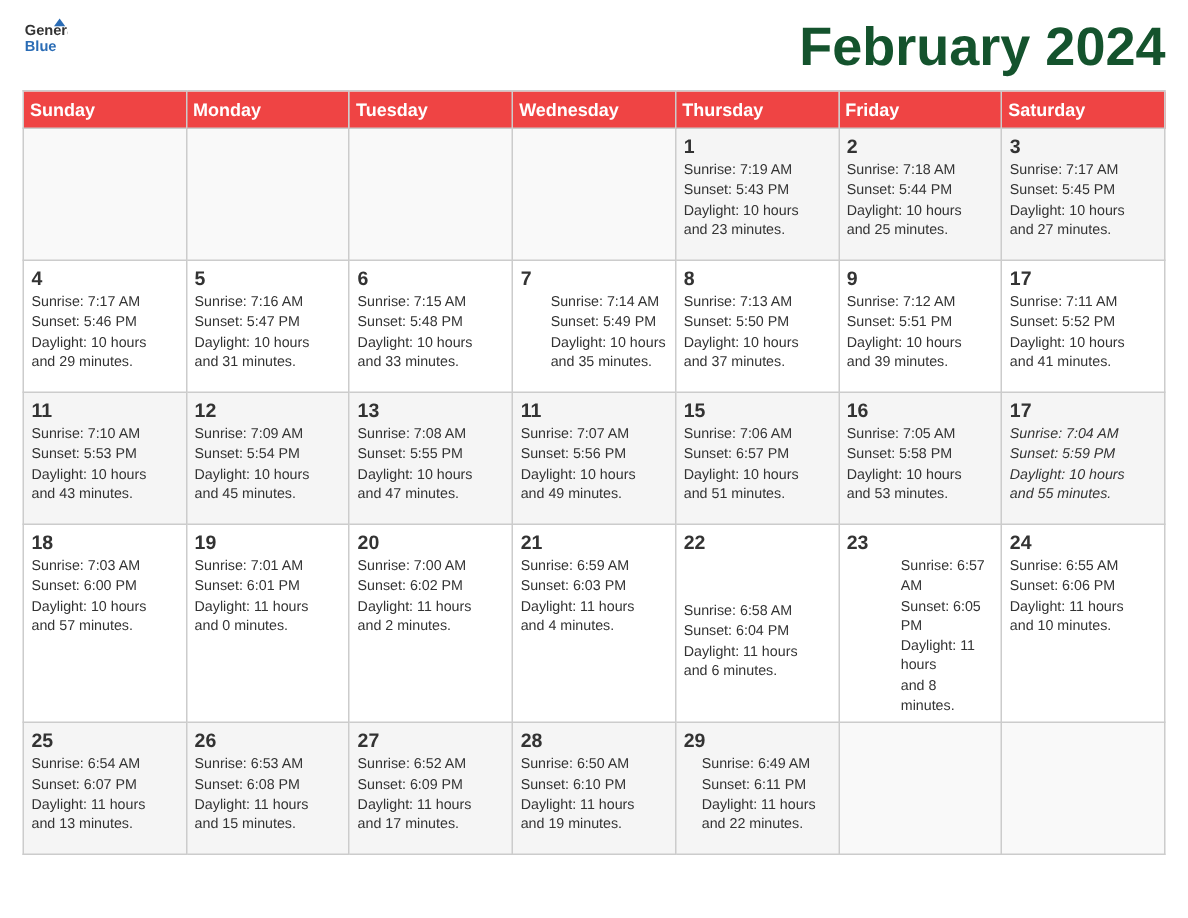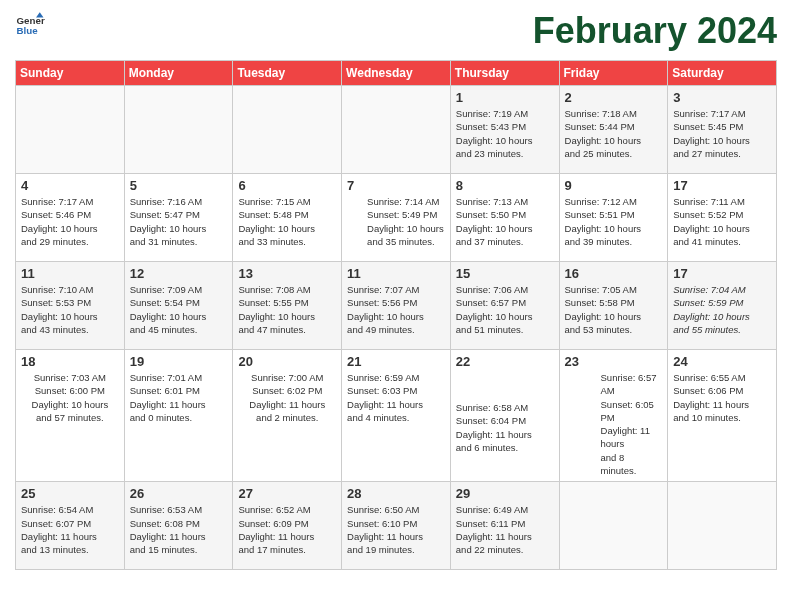--- a/index.html
+++ b/index.html
@@ -230,35 +230,35 @@
           <span class="day-num">17</span>
           <div class="day-info" style="white-space: pre-line; font-style: italic;">Sunrise: 7:04 AM
 Sunset: 5:59 PM
 Daylight: 10 hours
 and 55 minutes.</div>
         </td>
       </tr>
       <tr>
         <td>
           <span class="day-num">18</span>
-          <div class="day-info" style="white-space: pre-line; text-align: center;">Sunrise: 7:03 AM
+          <div class="day-info" style="white-space: pre-line;">Sunrise: 7:03 AM
 Sunset: 6:00 PM
 Daylight: 10 hours
 and 57 minutes.</div>
         </td>
         <td>
           <span class="day-num">19</span>
           <div class="day-info" style="white-space: pre-line;">Sunrise: 7:01 AM
 Sunset: 6:01 PM
 Daylight: 11 hours
 and 0 minutes.</div>
         </td>
         <td>
           <span class="day-num">20</span>
-          <div class="day-info" style="white-space: pre-line; text-align: center;">Sunrise: 7:00 AM
+          <div class="day-info" style="white-space: pre-line;">Sunrise: 7:00 AM
 Sunset: 6:02 PM
 Daylight: 11 hours
 and 2 minutes.</div>
         </td>
         <td>
           <span class="day-num">21</span>
           <div class="day-info" style="white-space: pre-line;">Sunrise: 6:59 AM
 Sunset: 6:03 PM
 Daylight: 11 hours
 and 4 minutes.</div>
@@ -309,21 +309,21 @@
         </td>
         <td>
           <span class="day-num">28</span>
           <div class="day-info" style="white-space: pre-line;">Sunrise: 6:50 AM
 Sunset: 6:10 PM
 Daylight: 11 hours
 and 19 minutes.</div>
         </td>
         <td>
           <span class="day-num">29</span>
-          <div class="day-info" style="white-space: pre-line;">Sunrise: 6:49 AM
+          <div class="day-info" style="white-space: pre-line; margin-left: 12px;">Sunrise: 6:49 AM
 Sunset: 6:11 PM
 Daylight: 11 hours
 and 22 minutes.</div>
         </td>
         <td class="empty"></td>
         <td class="empty"></td>
       </tr>
     </tbody>
 </table>
 

